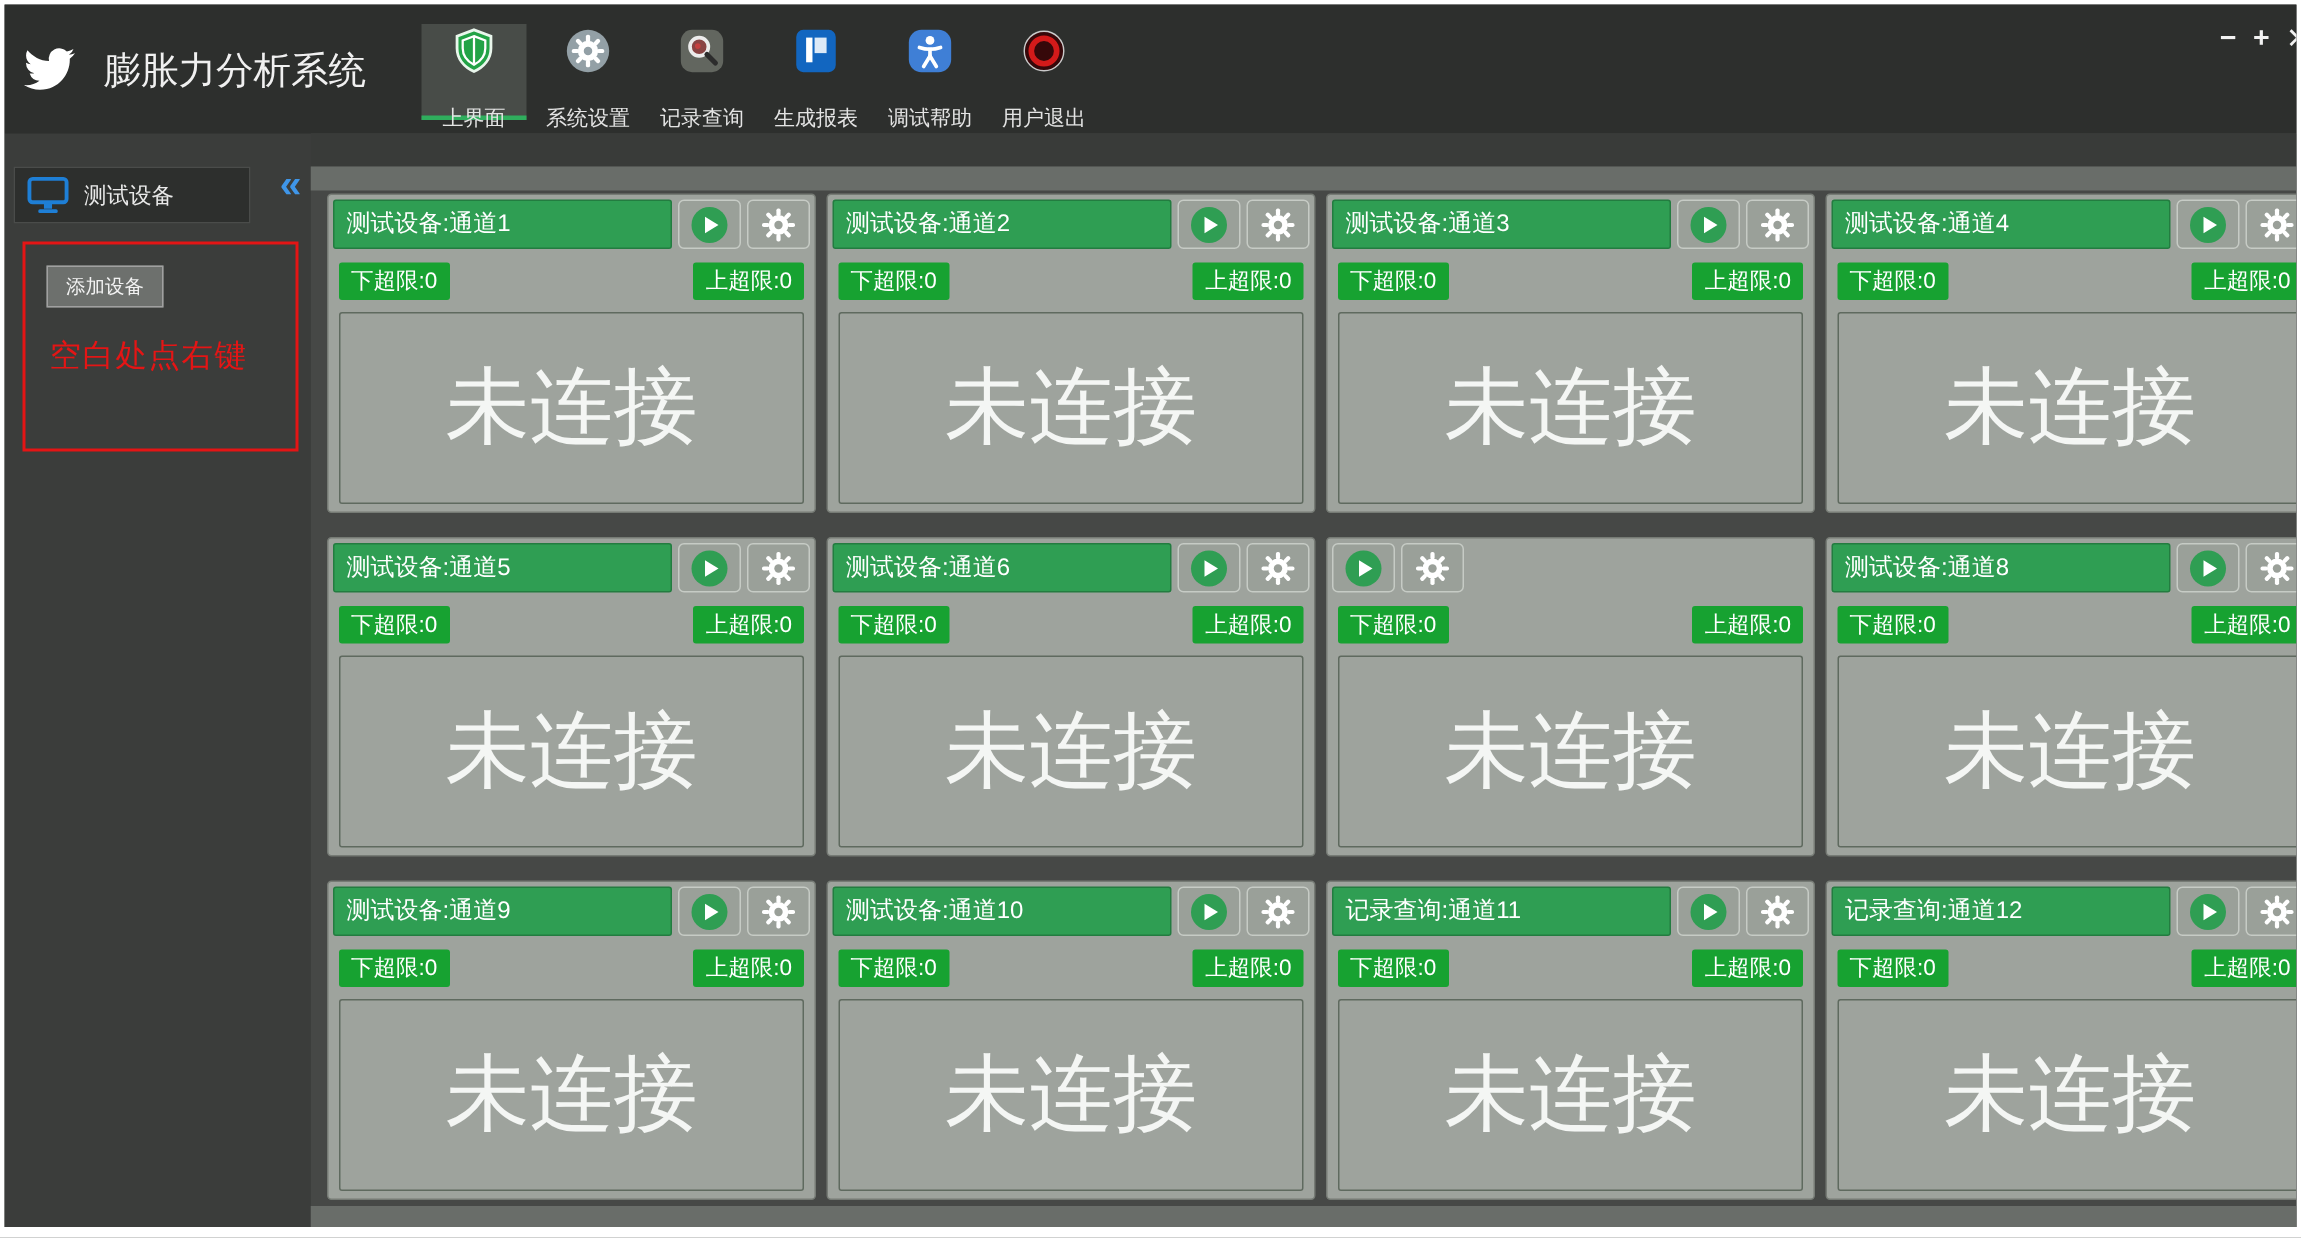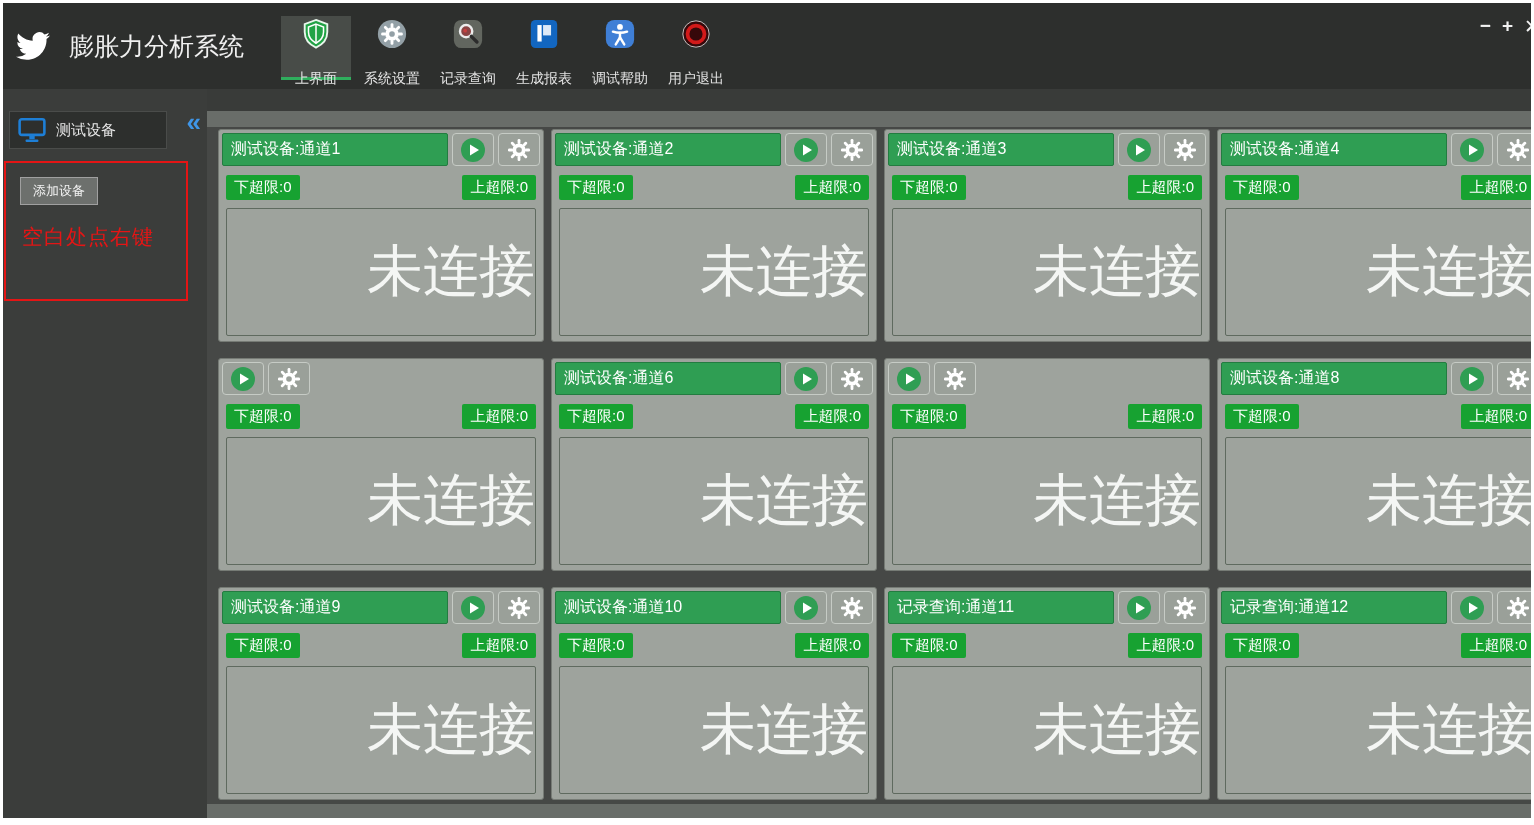--- a/index.html
+++ b/index.html
@@ -31,21 +31,21 @@
 
   
   .sidebar { position:absolute; left:0; top:86px; width:204px; height:729px; background:#3b3d3b; }
   .side-header-box { position:absolute; left:6px; top:22px; width:158px; height:38px;
                      background:#2d2f2d; border:1px solid #4a4c4a; display:flex;
                      align-items:center; gap:10px; padding-left:8px; cursor:pointer; }
   .side-header-box .dev-label { color:#e9e9e9; font-size:15px; }
   .collapse-btn { position:absolute; right:6px; top:20px; color:#3f96e8; font-size:26px;
                   font-weight:bold; line-height:1; cursor:pointer; }
 
-  .red-box { position:absolute; left:1px; top:72px; width:184px; height:140px;
+  .red-box { position:absolute; left:12px; top:72px; width:184px; height:140px;
              border:2px solid var(--accent_red); }
   .add-device-btn { position:absolute; left:14px; top:14px; background:#6d706d;
                     border:1px solid #a0a0a0; color:#f2f2f2; font-size:13px;
                     padding:4px 12px; cursor:pointer;
                     font-family:"Liberation Sans","DejaVu Sans",sans-serif; }
   .hint-text { position:absolute; left:16px; top:60px; color:var(--accent_red);
                font-size:21px; white-space:nowrap; letter-spacing:1px; }
 
   
   .main { position:absolute; left:204px; top:86px; width:1324px; height:729px;
@@ -65,21 +65,21 @@
                 color:#ffffff; font-size:16px; display:flex; align-items:center;
                 padding-left:8px; border-radius:2px; white-space:nowrap; overflow:hidden; }
   .icon-btn { width:42px; height:33px; background:#9aa099; border:1px solid #c6cbc5;
               border-radius:4px; display:flex; align-items:center; justify-content:center;
               cursor:pointer; flex:none; }
   .badge-row { display:flex; justify-content:space-between; margin-top:9px;
                padding:0 4px; flex:none; }
   .badge { background:var(--green_badge); color:#ffffff; font-size:15px;
            padding:3px 8px; border-radius:2px; white-space:nowrap; }
   .status-box { flex:1; margin:8px 4px 2px 4px; border:1px solid #5f6a5f; border-radius:2px;
-                display:flex; align-items:center; justify-content:flex-end; overflow:hidden; }
+                display:flex; align-items:center; justify-content:center; overflow:hidden; }
   .status-text { color:#f4f6f4; font-size:56px; white-space:nowrap; }
 </style>
 </head>
 <body>
 
 <div class="window">
 
   <div class="topbar">
     <div class="brand">
       <svg width="40" height="34" viewBox="0 0 24 24">
@@ -325,20 +325,21 @@
       <span class="badge">下超限:0</span>
       <span class="badge">上超限:0</span>
     </div>
     <div class="status-box">
       <span class="status-text">未连接</span>
     </div>
   </div>
 
   <div class="card">
     <div class="card-head">
+      <div class="card-title">测试设备:通道5</div>
       <div class="icon-btn">
         <svg width="26" height="26" viewBox="0 0 26 26">
           <circle cx="13" cy="13" r="12" fill="#2f9e53"></circle>
           <polygon points="10,7.5 19,13 10,18.5" fill="#ffffff"></polygon>
         </svg>
       </div>
       <div class="icon-btn">
         <svg width="24" height="24" viewBox="0 0 24 24">
           <g fill="#ffffff">
             <circle cx="12" cy="12" r="6.6"></circle>

